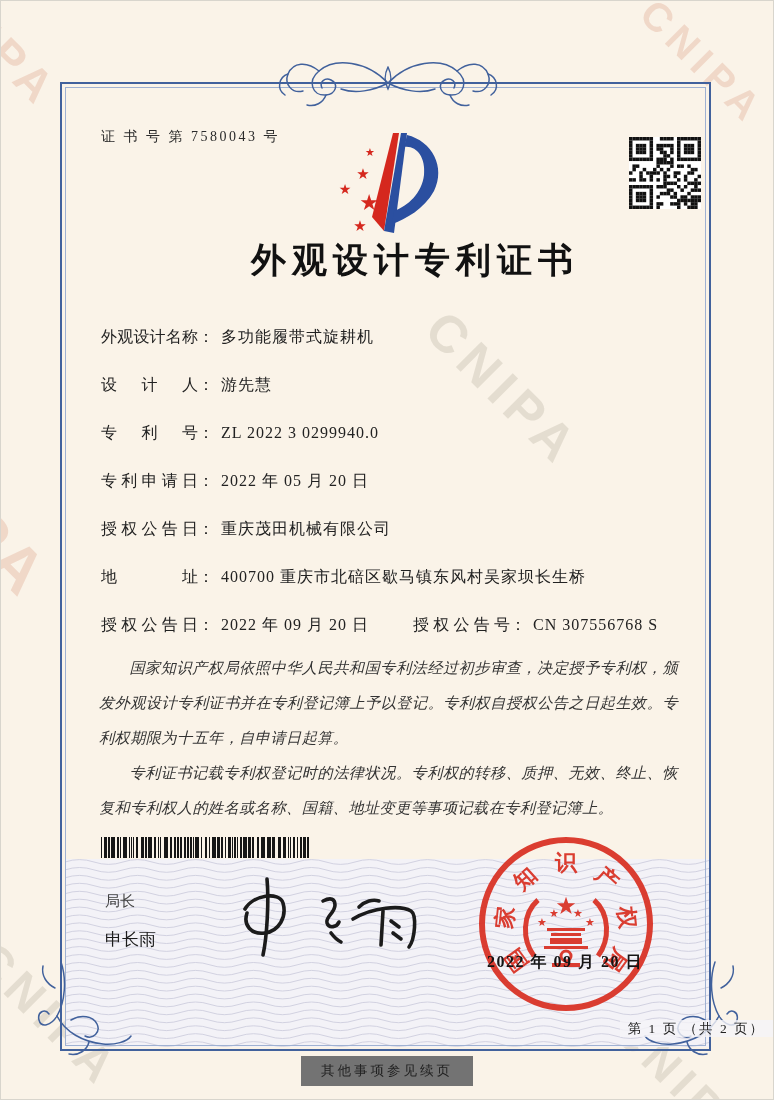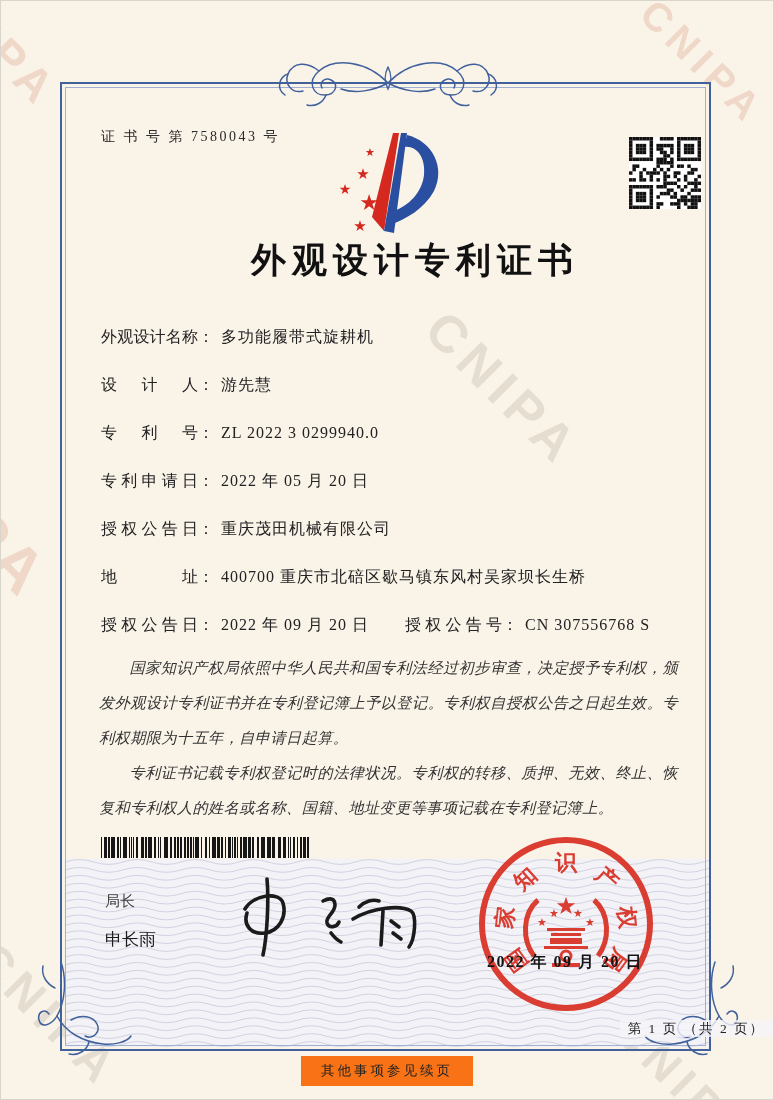--- a/index.html
+++ b/index.html
@@ -29,41 +29,41 @@
   .cert-no{position:absolute;left:100px;top:127px;font-size:14px;
            letter-spacing:2.5px;color:#2a2a2a;z-index:5;}
   .title{position:absolute;left:0;top:236px;width:100%;text-align:center;
          font-size:35px;font-weight:bold;letter-spacing:6px;color:#111;z-index:5;padding-left:28px;}
   .fields{position:absolute;left:100px;top:326px;width:576px;font-size:16px;z-index:5;}
   .field-row{position:relative;height:48px;white-space:nowrap;}
   .flabel{display:inline-block;width:97px;text-align:justify;text-align-last:justify;
           vertical-align:top;}
   .colon{display:inline-block;}
   .fvalue{letter-spacing:1px;margin-left:7px;}
-  .grant-col{position:absolute;left:304px;top:0;}
+  .grant-col{position:absolute;left:312px;top:0;}
   .body-text{position:absolute;left:98px;top:649px;width:579px;z-index:5;
              font-size:15.2px;line-height:35px;color:#333;text-align:justify;
              font-style:italic;letter-spacing:0.4px;}
   .body-text p{margin:0;text-indent:2em;}
   .barcode{position:absolute;left:100px;top:836px;z-index:5;}
   .sig-title{position:absolute;left:104px;top:891px;font-size:15px;z-index:5;
              font-family:"Liberation Sans","DejaVu Sans",sans-serif;color:#404040;}
   .sig-name{position:absolute;left:104px;top:927px;font-size:17px;z-index:5;
             font-family:"Liberation Sans","DejaVu Sans",sans-serif;color:#1c1c1c;}
   .signature{position:absolute;left:222px;top:866px;z-index:5;}
   .signature path{fill:none;stroke:#1b1b1b;stroke-width:3.6;stroke-linecap:round;
                   stroke-linejoin:round;}
   .seal{position:absolute;left:475px;top:833px;width:180px;height:180px;z-index:6;opacity:0.93;}
   .seal-date{position:absolute;left:486px;top:951px;font-size:16px;font-weight:600;
              letter-spacing:1.5px;color:#141414;z-index:7;}
   .footer-page{position:absolute;left:0;top:1019px;width:100%;text-align:right;
                font-size:13.5px;letter-spacing:2px;color:#222;z-index:5;}
   .footer-page span{background:rgba(245,244,248,0.8);padding:1px 8px;}
   .bottom-note{position:absolute;left:50%;transform:translateX(-50%);top:1055px;
-               font-size:13.5px;letter-spacing:3px;color:#222;background:#f97316;
+               font-size:13.5px;letter-spacing:3px;color:#222;background:#737373;
                padding:6px 20px;z-index:5;}
   .logo{position:absolute;left:331px;top:126px;z-index:5;}
   .qr{position:absolute;left:628px;top:136px;z-index:5;}
 </style>
 </head>
 <body>
 
 <div class="page">
 
   <div class="wm pink" style="left:-55px;top:-45px;font-size:46px;">CNIPA</div>

